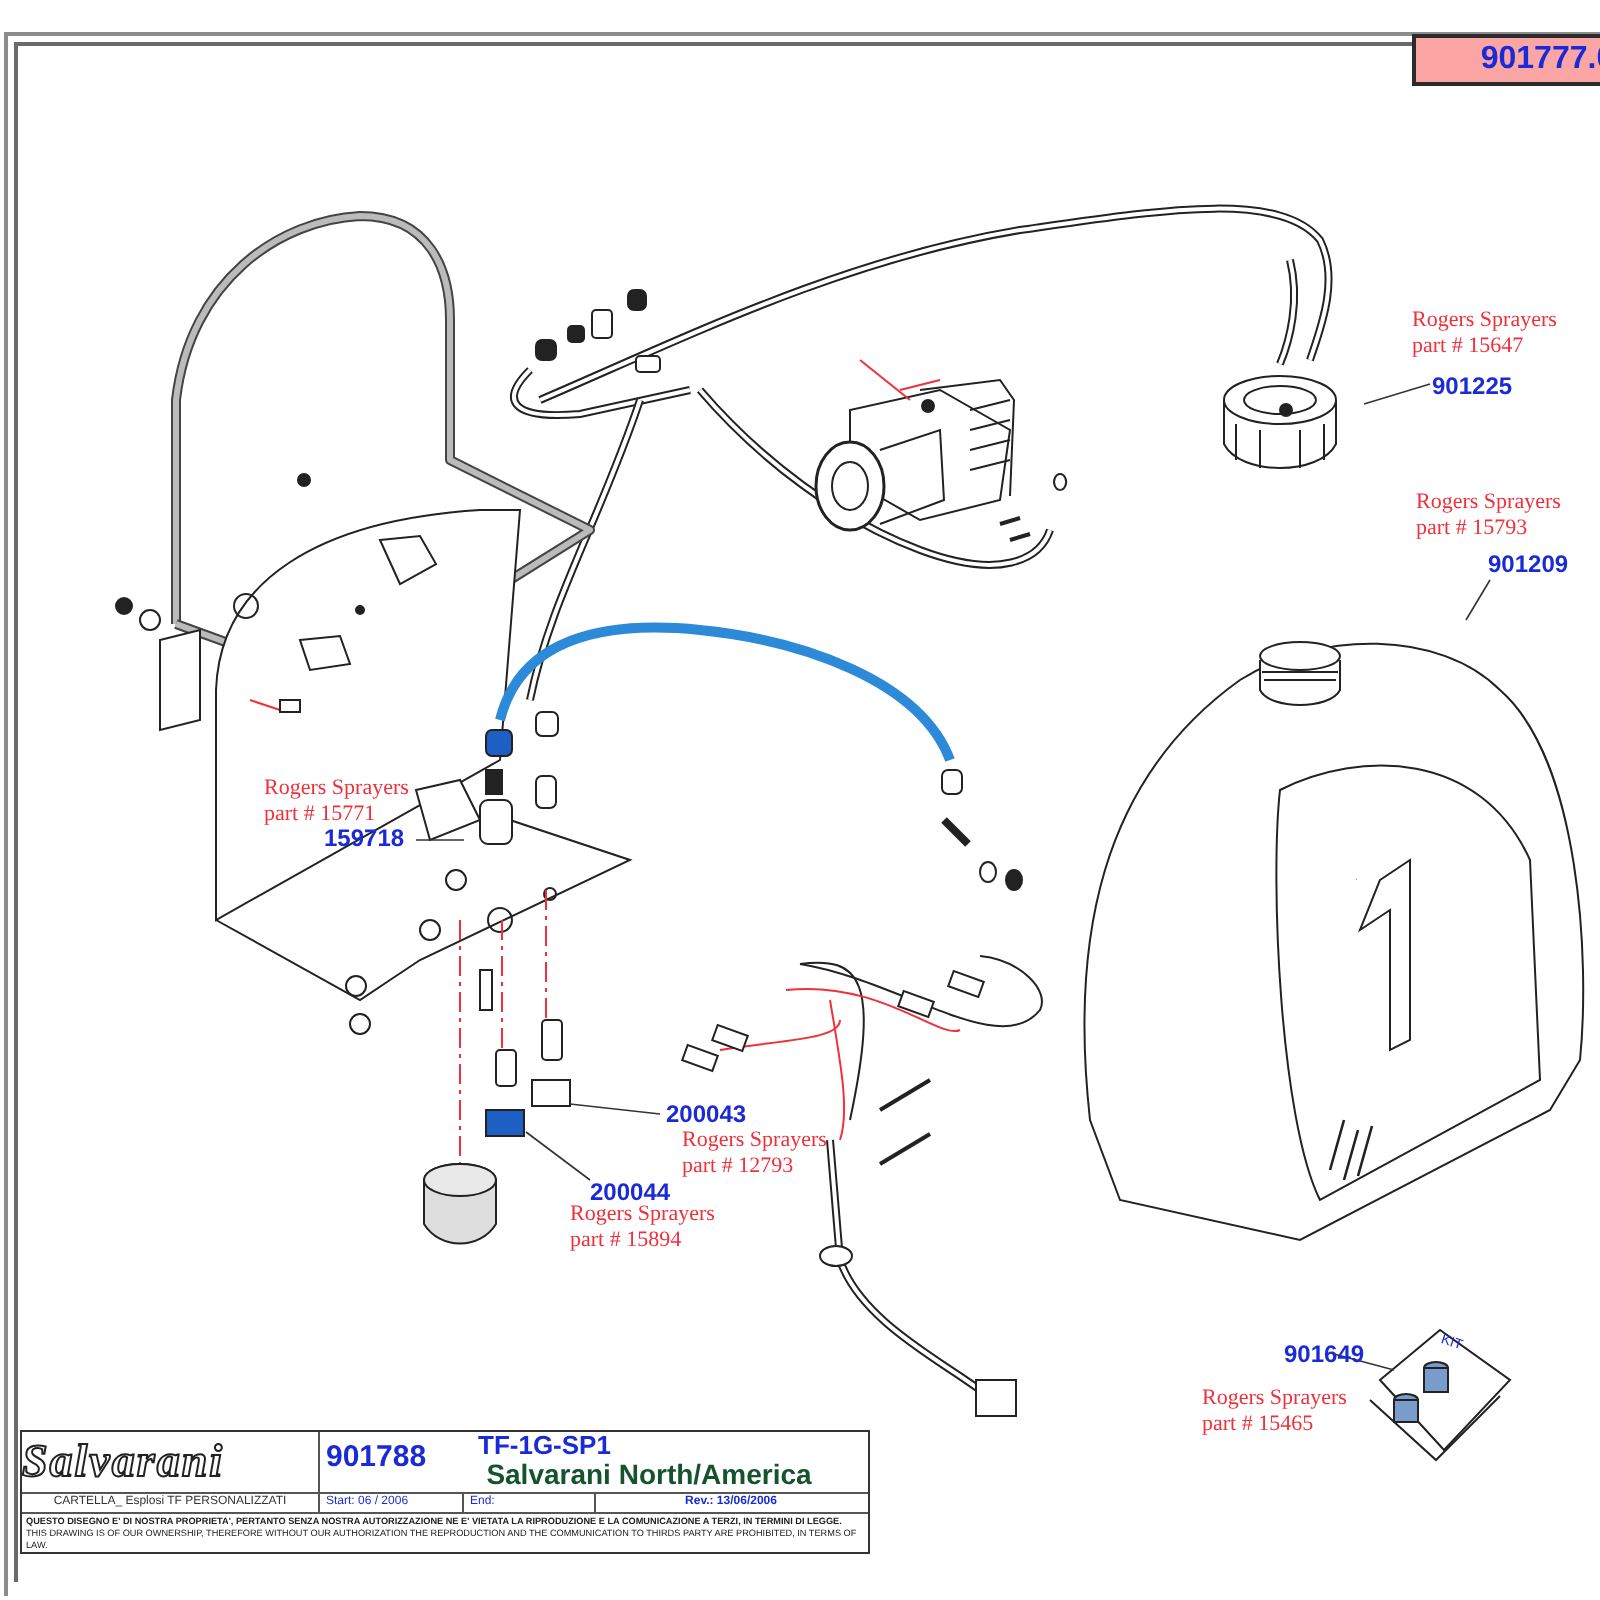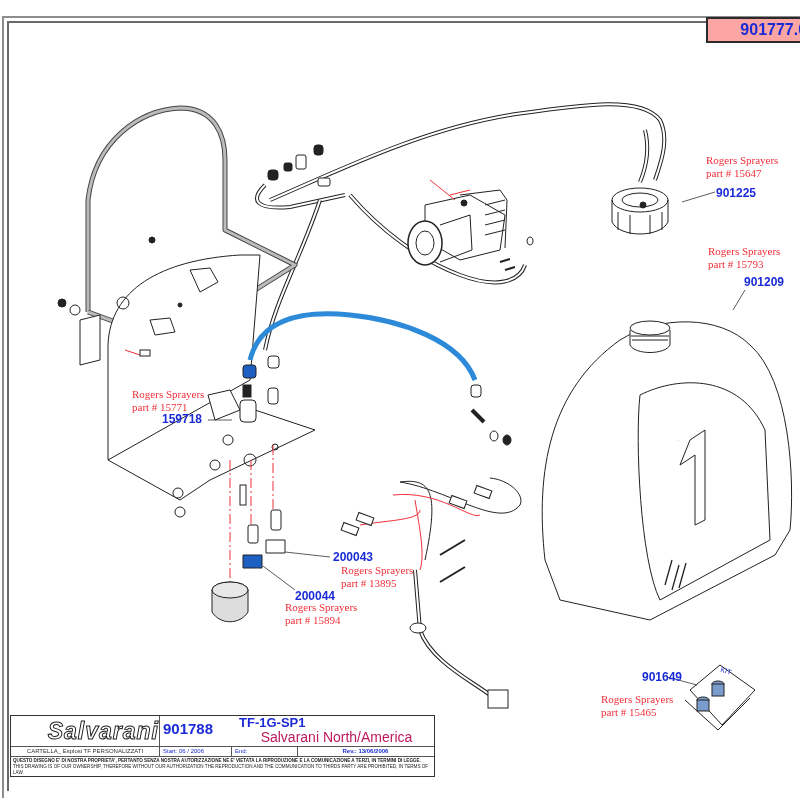--- a/index.html
+++ b/index.html
@@ -7,24 +7,24 @@
   .frame-outer { position: absolute; left: 2px; top: 16px; width: 800px; height: 782px; border-left: 2px solid #8c8c8c; border-top: 2px solid #8c8c8c; box-sizing: border-box; }
   .frame-inner { position: absolute; left: 7px; top: 21px; width: 800px; height: 770px; border-left: 2px solid #6a6a6a; border-top: 2px solid #6a6a6a; box-sizing: border-box; }
   .drawing-no { position: absolute; left: 706px; top: 17px; width: 110px; height: 26px; border: 2px solid #2b2b2b; border-right: none; box-sizing: border-box; background: #fca5a5; color: #1a2bd6; font-weight: bold; font-size: 16px; line-height: 22px; padding-left: 5px; text-align: right; }
   svg.drawing { position: absolute; left: 0; top: 0; width: 800px; height: 800px; }
   .lbl-blue { position: absolute; color: #1a2bd6; font-weight: bold; font-size: 12px; font-family: "Liberation Sans", sans-serif; white-space: nowrap; }
   .lbl-red { position: absolute; color: #f0303a; font-size: 11px; line-height: 13px; font-family: "Liberation Serif", serif; white-space: nowrap; }
 
   
   .tb { position: absolute; left: 10px; top: 715px; width: 425px; height: 62px; border: 1.5px solid #333; box-sizing: border-box; background: #fff; }
   .tb-row1 { position: absolute; left: 0; top: 0; width: 100%; height: 30px; border-bottom: 1px solid #555; }
-  .tb-logo { position: absolute; left: 0; top: 0; width: 148px; height: 30px; border-right: 1px solid #555; text-align: right; font-style: italic; font-weight: bold; font-size: 23px; line-height: 30px; color: #fff; -webkit-text-stroke: 1px #222; letter-spacing: 1px; }
+  .tb-logo { position: absolute; left: 0; top: 0; width: 148px; height: 30px; border-right: 1px solid #555; text-align: left; font-style: italic; font-weight: bold; font-size: 23px; line-height: 30px; color: #fff; -webkit-text-stroke: 1px #222; letter-spacing: 1px; font-family: Liberation Serif, serif; }
   .tb-code { position: absolute; left: 152px; top: 4px; color: #1a2bd6; font-weight: bold; font-size: 15px; }
   .tb-name1 { position: absolute; left: 228px; top: 0px; width: 195px; text-align: left; color: #1a2bd6; font-weight: bold; font-size: 13px; line-height: 14px; }
-  .tb-name2 { position: absolute; left: 228px; top: 13px; width: 195px; text-align: center; color: #be185d; font-weight: normal; font-size: 14px; line-height: 16px; }
+  .tb-name2 { position: absolute; left: 216px; top: 13px; width: 195px; text-align: center; color: #14532d; font-weight: bold; font-size: 14px; line-height: 16px; }
   .tb-row2 { position: absolute; left: 0; top: 30px; width: 100%; height: 10px; border-bottom: 1px solid #555; font-size: 6px; line-height: 10px; }
   .tb-folder { position: absolute; left: 0; top: 0; width: 148px; height: 10px; border-right: 1px solid #555; color: #333; text-align: center; }
   .tb-start { position: absolute; left: 152px; top: 0; width: 68px; height: 10px; border-right: 1px solid #555; color: #1a2bd6; }
   .tb-end { position: absolute; left: 224px; top: 0; width: 62px; height: 10px; border-right: 1px solid #555; color: #1a2bd6; }
   .tb-rev { position: absolute; left: 286px; top: 0; width: 137px; height: 10px; text-align: center; color: #1a2bd6; font-weight: bold; }
   .tb-row3 { position: absolute; left: 2px; top: 42px; width: 418px; font-size: 4.6px; line-height: 6px; color: #222; }
   .tb-row3 b { font-weight: bold; }
 </style>
 </head>
 <body>
@@ -196,21 +196,21 @@
 <div class="lbl-red" style="left:706px;top:154px"><span>Rogers Sprayers</span><br><span>part # 15647</span></div>
 <div class="lbl-blue" style="left:716px;top:186px">901225</div>
 
 <div class="lbl-red" style="left:708px;top:245px"><span>Rogers Sprayers</span><br><span>part # 15793</span></div>
 <div class="lbl-blue" style="left:744px;top:275px">901209</div>
 
 <div class="lbl-red" style="left:132px;top:388px"><span>Rogers Sprayers</span><br><span>part # 15771</span></div>
 <div class="lbl-blue" style="left:162px;top:412px">159718</div>
 
 <div class="lbl-blue" style="left:333px;top:550px">200043</div>
-<div class="lbl-red" style="left:341px;top:564px"><span>Rogers Sprayers</span><br><span>part # 13895</span></div>
+<div class="lbl-red" style="left:341px;top:564px"><span>Rogers Sprayers</span><br><span>part # 12793</span></div>
 
 <div class="lbl-blue" style="left:295px;top:589px">200044</div>
 <div class="lbl-red" style="left:285px;top:601px"><span>Rogers Sprayers</span><br><span>part # 15894</span></div>
 
 <div class="lbl-blue" style="left:642px;top:670px">901649</div>
 <div class="lbl-red" style="left:601px;top:693px"><span>Rogers Sprayers</span><br><span>part # 15465</span></div>
 
 <div class="tb">
   <div class="tb-row1">
     <div class="tb-logo">Salvarani</div>

